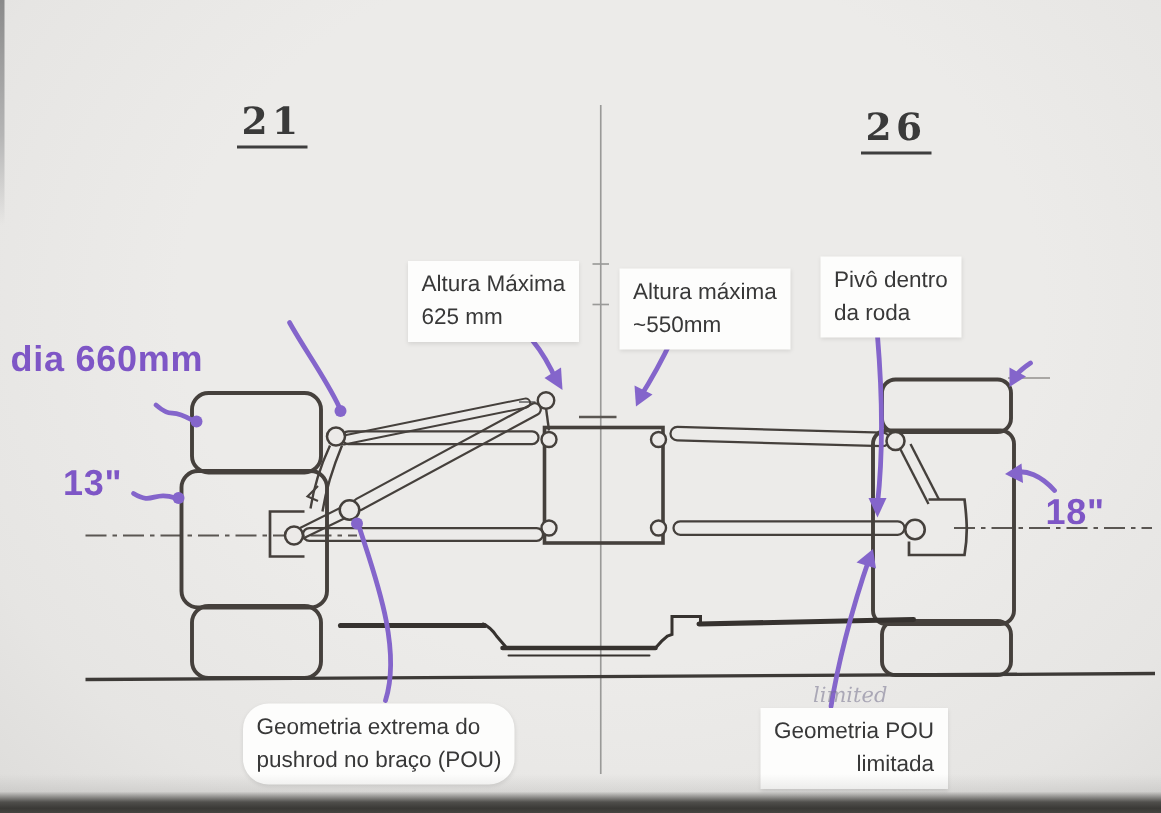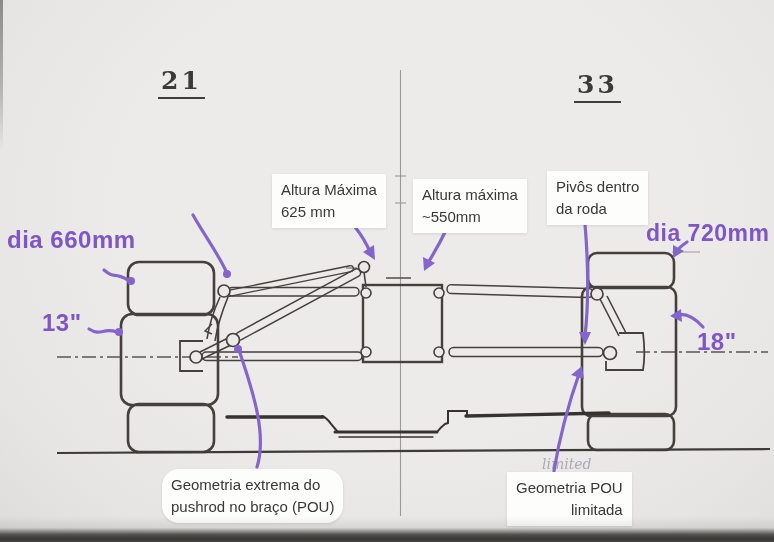--- a/index.html
+++ b/index.html
@@ -156,34 +156,33 @@
 
       <path d="M257,467 C268,432 250,384 240,353"></path>
       <circle cx="238" cy="349" r="4" fill="#8465cb" stroke="none"></circle>
 
       <path d="M554,471 C558,446 567,408 580,371"></path>
       <polygon points="582,366 584,379 571,375" fill="#8465cb" stroke="none"></polygon>
     </g>
   </svg>
 
   <div class="fig-number" style="left:158px;top:66px;">21</div>
-  <div class="fig-number" style="left:574px;top:70px;">33</div>
+  <div class="fig-number" style="left:574px;top:70px;">26</div>
 
   <div class="faint-hand" style="left:542px;top:456px;">limited</div>
 
   <div class="note" style="left:272px;top:174px;">Altura Máxima
 625 mm</div>
   <div class="note" style="left:413px;top:179px;">Altura máxima
 ~550mm</div>
-  <div class="note" style="left:547px;top:171px;">Pivôs dentro
+  <div class="note" style="left:547px;top:171px;">Pivô dentro
 da roda</div>
   <div class="note" style="left:162px;top:469px;border-radius:17px;">Geometria extrema do
 pushrod no braço (POU)</div>
   <div class="note" style="left:507px;top:472px;text-align:right;">Geometria POU
 limitada</div>
 
   <div class="dim" style="left:7px;top:226px;">dia 660mm</div>
   <div class="dim" style="left:42px;top:309px;">13"</div>
-  <div class="dim" style="left:646px;top:220px;font-size:23px;">dia 720mm</div>
   <div class="dim" style="left:697px;top:328px;">18"</div>
 
   <div class="bottom-shade"></div>
 </div>
 
 </body></html>

